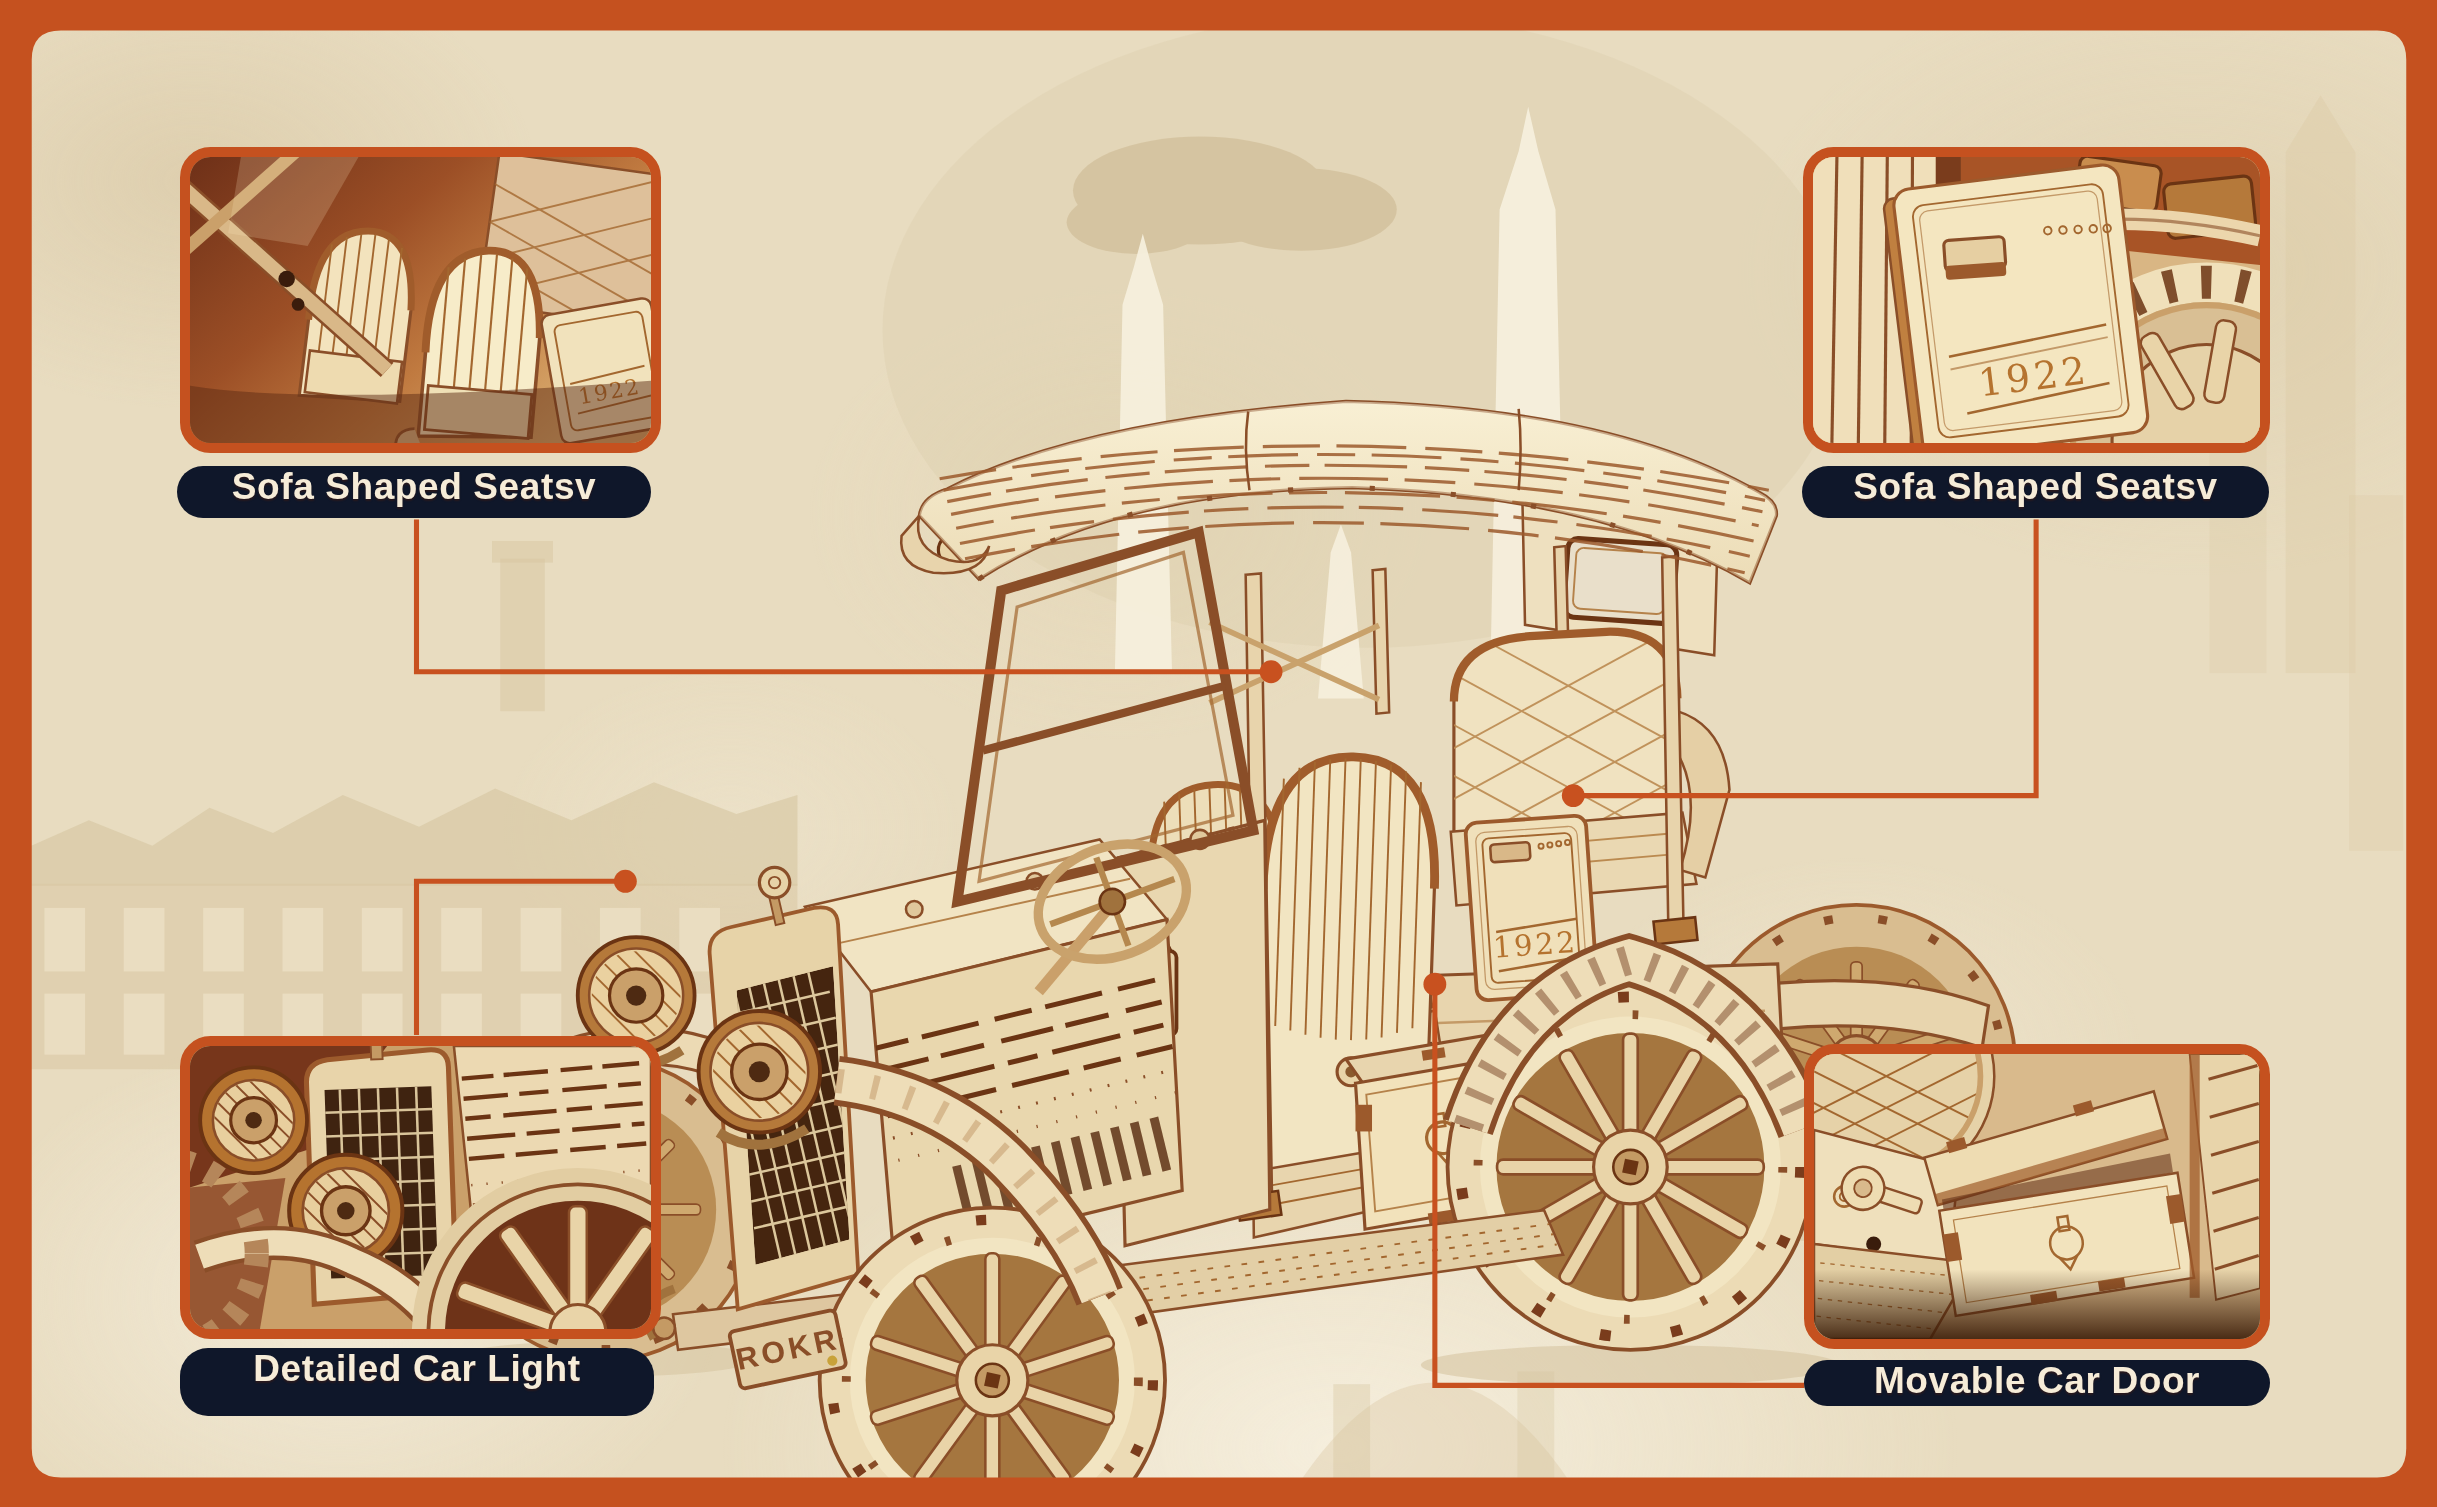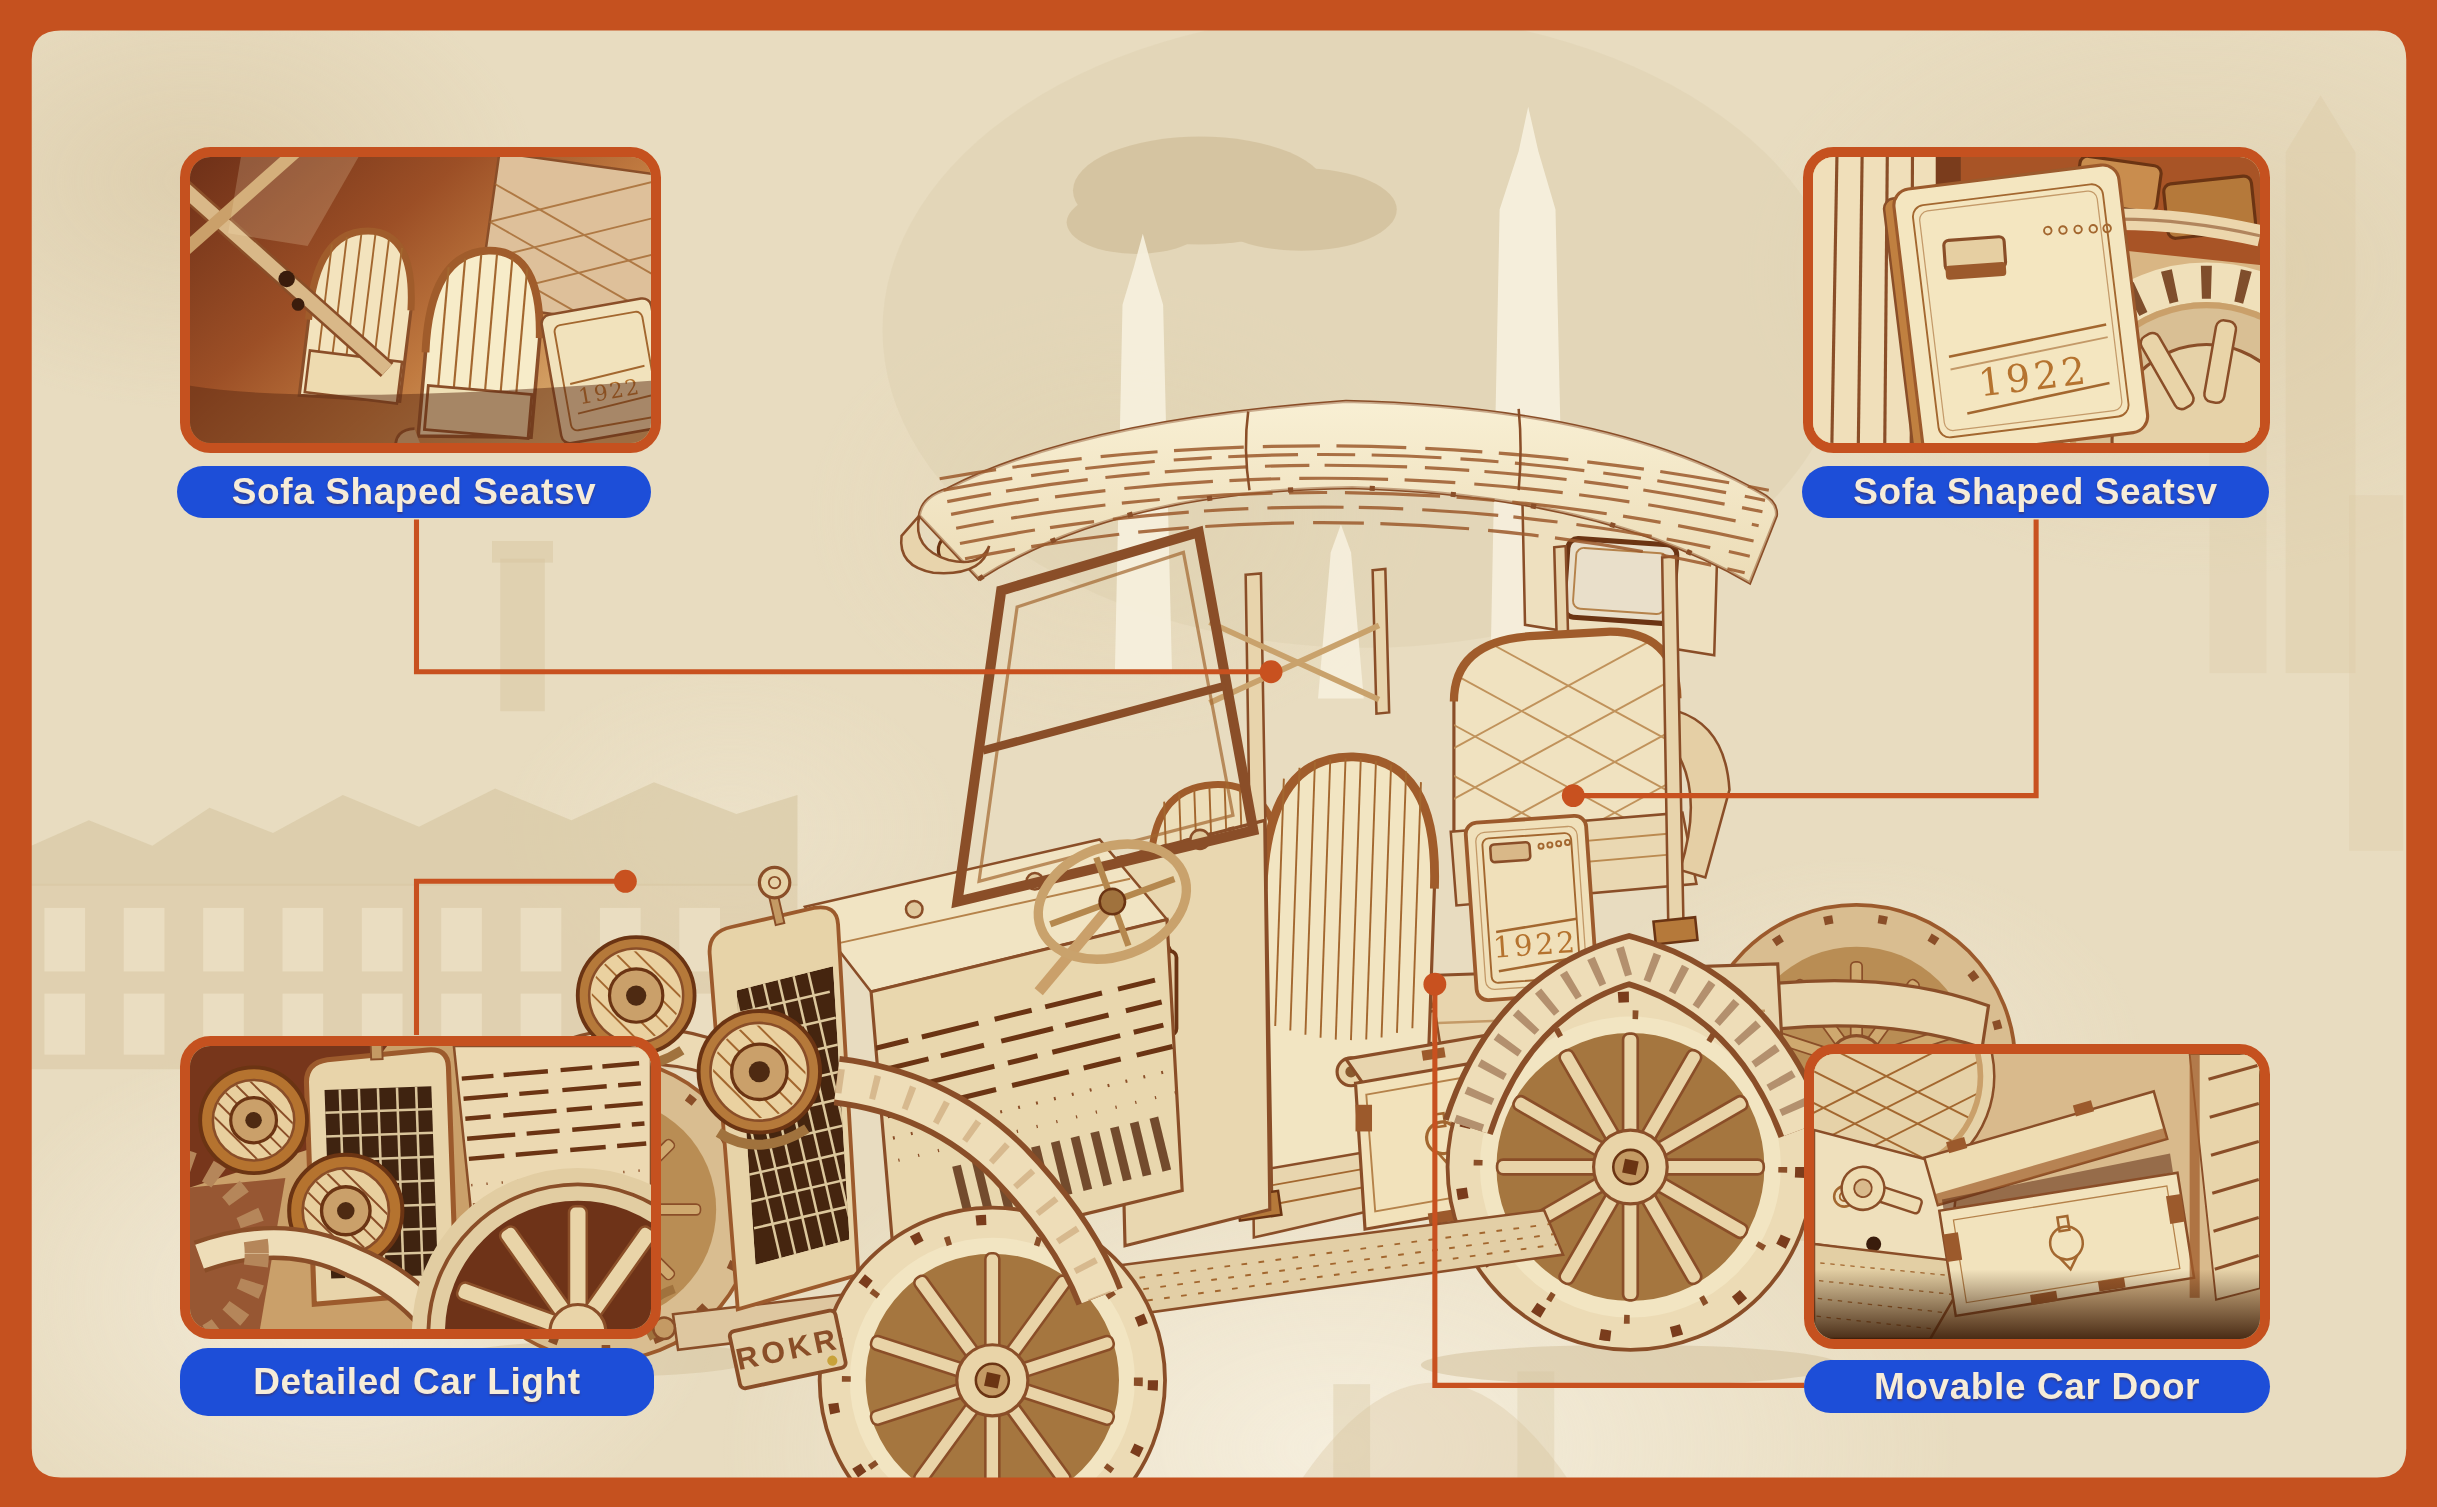--- a/index.html
+++ b/index.html
@@ -22,29 +22,29 @@
     position:absolute;border:10.2px solid #c5511f;border-radius:30.5px;
     overflow:hidden;background:#caa06a;box-sizing:border-box;
   }
   .inset svg{display:block;width:100%;height:100%;}
   #inset-tl{left:180px; top:147px;  width:481px;height:306px;}
   #inset-tr{left:1803px;top:147px;  width:467px;height:306px;}
   #inset-bl{left:180px; top:1036px; width:481px;height:303px;}
   #inset-br{left:1804px;top:1044px; width:466px;height:305px;}
   
   .pill{
-    position:absolute;background:#1d4ed8;border-radius:28px;
-    display:flex;align-items:center;justify-content:center;
+    position:absolute;background:#0f172a;border-radius:28px;
+    display:flex;align-items:flex-start;justify-content:center;
     color:#f6ecd8;font-weight:bold;font-size:37px;letter-spacing:0.6px;
     text-shadow:0 1.9px 1.9px rgba(90,30,5,.35);
   }
   #label-tl{left:177px; top:466px;  width:474px;height:52px;}
   #label-tr{left:1802px;top:466px;  width:467px;height:52px;}
   #label-bl{left:180px; top:1348px; width:474px;height:68px;}
-  #label-br{left:1804px;top:1360px; width:466px;height:53px;}
+  #label-br{left:1804px;top:1360px; width:466px;height:46px;}
 </style>
 </head>
 <body>
 
 <svg class="layer" viewBox="0 0 3840 2375" aria-hidden="true">
   <ellipse cx="2150" cy="520" rx="760" ry="500" fill="#d9c8a4" opacity=".28"></ellipse>
 
   <g fill="#c9b48c" opacity=".5">
     <ellipse cx="1890" cy="300" rx="200" ry="85"></ellipse>
     <ellipse cx="2050" cy="330" rx="150" ry="65"></ellipse>

